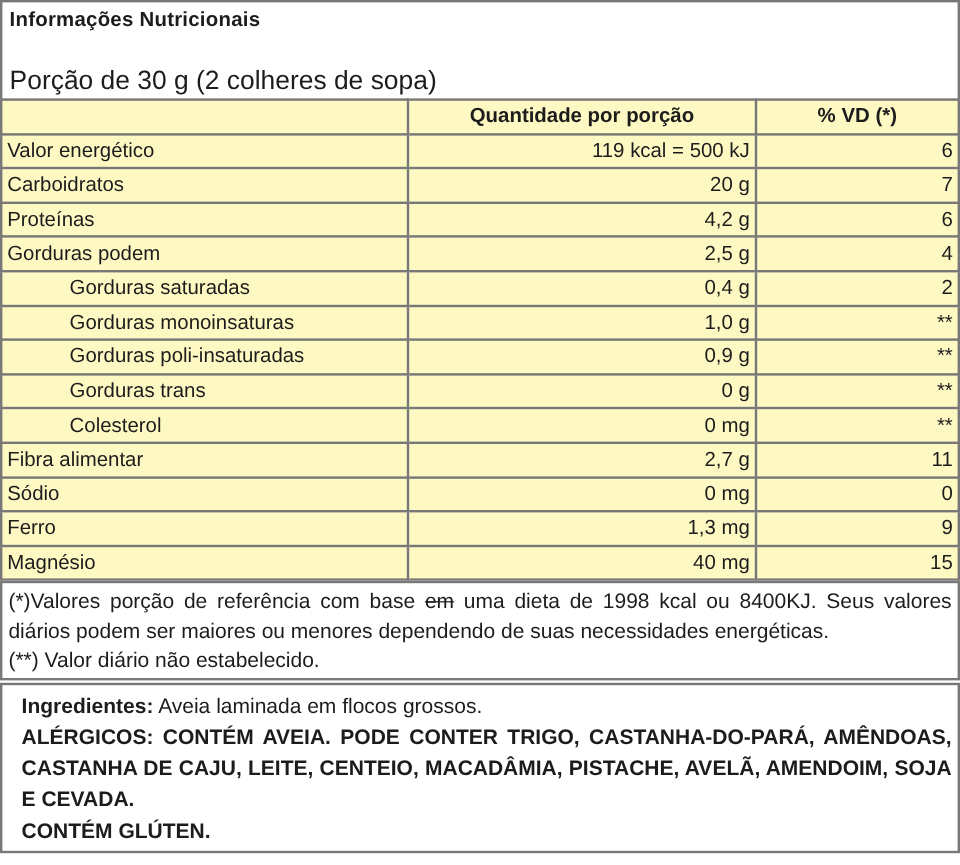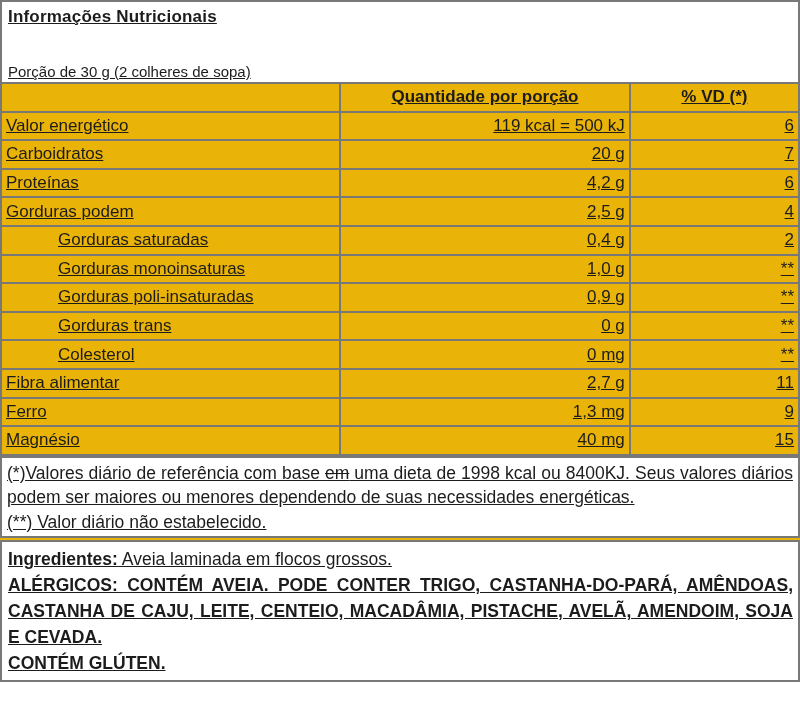--- a/index.html
+++ b/index.html
@@ -2,37 +2,37 @@
 <html><head>
 <meta charset="utf-8">
 <style>
   html, body { margin: 0; padding: 0; background: #ffffff; }
   body {
     width: 800px; height: 721px;
     font-family: "Liberation Sans", sans-serif;
     color: #1c1c1c;
     -webkit-font-smoothing: antialiased;
   }
-  #sheet { width: 800px; height: 560px; box-sizing: border-box; background: #eab308; text-decoration: underline; }
+  #sheet { width: 800px; height: 560px; box-sizing: border-box; background: #fef9c3; }
 
   .box {
     box-sizing: border-box;
     border: 2px solid #787878;
     background: #ffffff;
   }
 
   
   #head-box {
     height: 82px;
     display: flex; flex-direction: column; justify-content: space-between;
     padding: 5px 6px 2px 6px;
     border-bottom: none;
   }
   #title { font-size: 17px; font-weight: bold; letter-spacing: 0.2px; }
-  #portion { font-size: 15px; font-weight: normal; }
+  #portion { font-size: 22px; font-weight: normal; }
 
   
   table#nutri {
     width: 800px; box-sizing: border-box;
     border-collapse: collapse; table-layout: fixed;
     font-size: 17px;
   }
   #nutri col.c-name { width: 42.5%; }
   #nutri col.c-qty  { width: 36.3%; }
   #nutri col.c-vd   { width: 21.2%; }
@@ -54,21 +54,21 @@
     font-size: 17.5px;
     line-height: 24.5px;
   }
   #footnote-box p { margin: 0; }
   #fn-daily { text-align: justify; }
   .strike { text-decoration: line-through; }
 
   
   #ingredients-box {
     margin-top: 2px;
-    padding: 4px 5px 4px 6px;
+    padding: 4px 5px 4px 16px;
     font-size: 17.5px;
     line-height: 26px;
   }
   #ingredients-box p { margin: 0; }
   .b { font-weight: bold; }
   #allergens-text { font-weight: bold; text-align: justify; }
   #gluten-text { font-weight: bold; }
 </style>
 </head>
 <body>
@@ -138,34 +138,39 @@
         <td class="name">Colesterol</td>
         <td class="qty">0 mg</td>
         <td class="vd">**</td>
       </tr>
       <tr>
         <td class="name">Fibra alimentar</td>
         <td class="qty">2,7 g</td>
         <td class="vd">11</td>
       </tr>
       <tr>
+        <td class="name">Sódio</td>
+        <td class="qty">0 mg</td>
+        <td class="vd">0</td>
+      </tr>
+      <tr>
         <td class="name">Ferro</td>
         <td class="qty">1,3 mg</td>
         <td class="vd">9</td>
       </tr>
       <tr>
         <td class="name">Magnésio</td>
         <td class="qty">40 mg</td>
         <td class="vd">15</td>
       </tr>
     </tbody>
   </table>
 
   <div id="footnote-box" class="box">
-    <p id="fn-daily"><span>(*)Valores diário de referência com base </span><span class="strike">em</span><span> uma dieta de 1998 kcal ou 8400KJ. Seus valores diários podem ser maiores ou menores dependendo de suas necessidades energéticas.</span></p>
+    <p id="fn-daily"><span>(*)Valores porção de referência com base </span><span class="strike">em</span><span> uma dieta de 1998 kcal ou 8400KJ. Seus valores diários podem ser maiores ou menores dependendo de suas necessidades energéticas.</span></p>
     <p id="fn-not-established">(**) Valor diário não estabelecido.</p>
   </div>
 
   <div id="ingredients-box" class="box">
     <p><span class="b">Ingredientes:</span><span> Aveia laminada em flocos grossos.</span></p>
     <p id="allergens-text">ALÉRGICOS: CONTÉM AVEIA. PODE CONTER TRIGO, CASTANHA-DO-PARÁ, AMÊNDOAS, CASTANHA DE CAJU, LEITE, CENTEIO, MACADÂMIA, PISTACHE, AVELÃ, AMENDOIM, SOJA E CEVADA.</p>
     <p id="gluten-text">CONTÉM GLÚTEN.</p>
   </div>
 
 </div>

